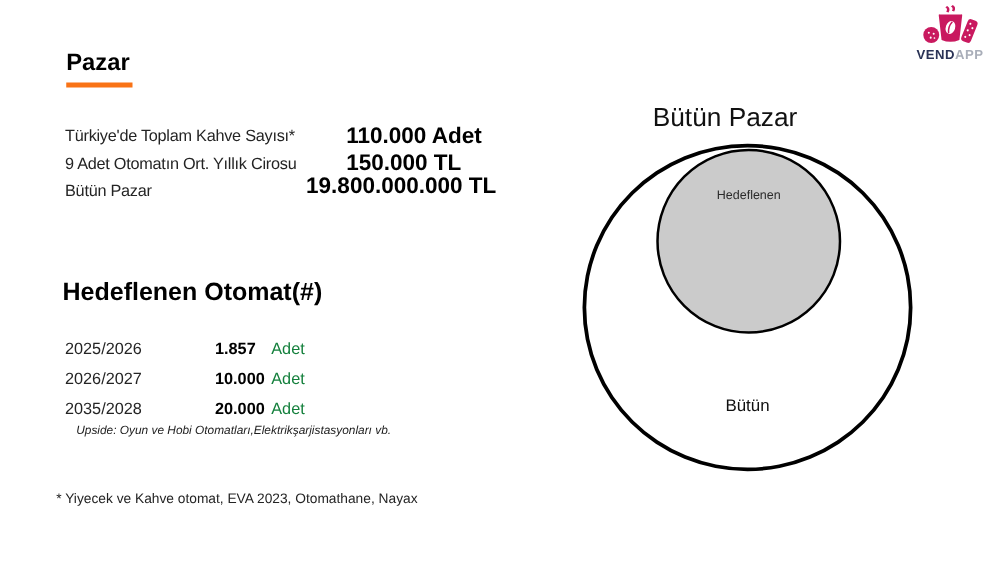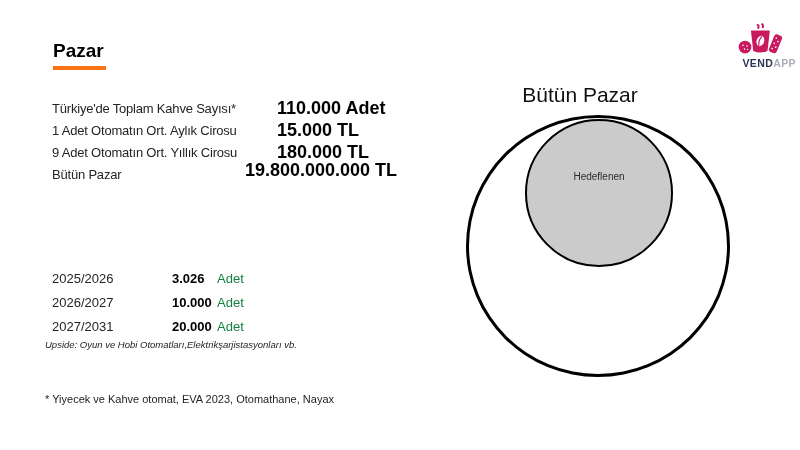--- a/index.html
+++ b/index.html
@@ -18,93 +18,91 @@
   .mvalue.lifted { position:relative; top:-4px; }
 
   .section-heading { position:absolute; left:50px; top:223px; font-size:20px; font-weight:bold; color:#000; }
 
   .target-table { position:absolute; left:52px; top:262px; width:300px; }
   .trow { display:flex; height:24px; align-items:flex-end; }
   .tperiod { width:120px; font-size:13px; color:#242424; }
   .tvalue { width:45px; font-size:13px; font-weight:bold; color:#000; }
   .tunit { font-size:13px; color:#15803d; }
 
-  .upside-note { position:absolute; left:45px; top:339px; font-size:9.5px; font-style:italic; color:#1d1d1d; }
+  .upside-note { position:absolute; left:61px; top:339px; font-size:9.5px; font-style:italic; color:#1d1d1d; }
   .footnote { position:absolute; left:45px; top:393px; font-size:11px; color:#242424; }
 
   
   .diagram-title { position:absolute; left:505px; top:83px; width:150px; text-align:center;
                    font-size:21px; color:#111; }
   .outer-circle { position:absolute; left:466px; top:115px; width:264px; height:262px;
                   border:3px solid #000; border-radius:50%; background:transparent; }
   .inner-circle { position:absolute; left:525px; top:119px; width:148px; height:148px;
                   border:2px solid #000; border-radius:50%; background:#cbcbcb; }
   .inner-label { position:absolute; left:525px; top:151px; width:148px; text-align:center;
-                 font-size:10px; color:#2b2b2b;margin-top:20px; }
+                 font-size:10px; color:#2b2b2b; }
   .outer-label { position:absolute; left:540px; top:317px; width:116px; text-align:center;
                  font-size:13.5px; color:#111; }
 
   
-  .logo { position:absolute; left:724px; top:23px; width:72px; text-align:right; }
+  .logo { position:absolute; left:724px; top:4px; width:72px; text-align:center; }
   .logo-icon { display:block; margin:0 auto; }
   .logo-text { margin-top:1px; font-size:10.5px; font-weight:bold; letter-spacing:0.4px; white-space:nowrap; }
   .logo-text .vend { color:#2a3356; }
   .logo-text .app { color:#a9aeb9; }
 </style>
 </head>
 <body>
 
 <div class="slide">
 
   <div class="page-title">Pazar</div>
 
   <div class="market-table">
     <div class="mrow">
       <div class="mlabel">Türkiye'de Toplam Kahve Sayısı*</div>
       <div class="mvalue">110.000 Adet</div>
     </div>
     <div class="mrow">
-      <div class="mlabel">1 Adet Otomatın Ort. Aylık Cirosu</div>
-      <div class="mvalue">15.000 TL</div>
-    </div>
-    <div class="mrow">
       <div class="mlabel">9 Adet Otomatın Ort. Yıllık Cirosu</div>
-      <div class="mvalue">180.000 TL</div>
+      <div class="mvalue">150.000 TL</div>
     </div>
     <div class="mrow">
       <div class="mlabel">Bütün Pazar</div>
       <div class="mvalue lifted">19.800.000.000 TL</div>
     </div>
   </div>
 
+  <div class="section-heading">Hedeflenen Otomat(#)</div>
 
   <div class="target-table">
     <div class="trow">
       <div class="tperiod">2025/2026</div>
-      <div class="tvalue">3.026</div>
+      <div class="tvalue">1.857</div>
       <div class="tunit">Adet</div>
     </div>
     <div class="trow">
       <div class="tperiod">2026/2027</div>
       <div class="tvalue">10.000</div>
       <div class="tunit">Adet</div>
     </div>
     <div class="trow">
-      <div class="tperiod">2027/2031</div>
+      <div class="tperiod">2035/2028</div>
       <div class="tvalue">20.000</div>
       <div class="tunit">Adet</div>
     </div>
   </div>
 
   <div class="upside-note">Upside: Oyun ve Hobi Otomatları,Elektrikşarjistasyonları vb.</div>
 
   <div class="diagram-title">Bütün Pazar</div>
   <div class="outer-circle"></div>
   <div class="inner-circle"></div>
   <div class="inner-label">Hedeflenen</div>
+  <div class="outer-label">Bütün</div>
 
   <div class="footnote">* Yiyecek ve Kahve otomat, EVA 2023, Otomathane, Nayax</div>
 
   <div class="logo">
     <svg class="logo-icon" width="46" height="33" viewBox="0 0 60 44">
       <g fill="#c9195f">
 
         <path d="M27 1 q4 2.5 1.5 7 l-2.5 -0.8 q2 -3 -1 -4.7 Z"></path>
         <path d="M33 0 q4 2.5 1.5 7 l-2.5 -0.8 q2 -3 -1 -4.7 Z"></path>
 

